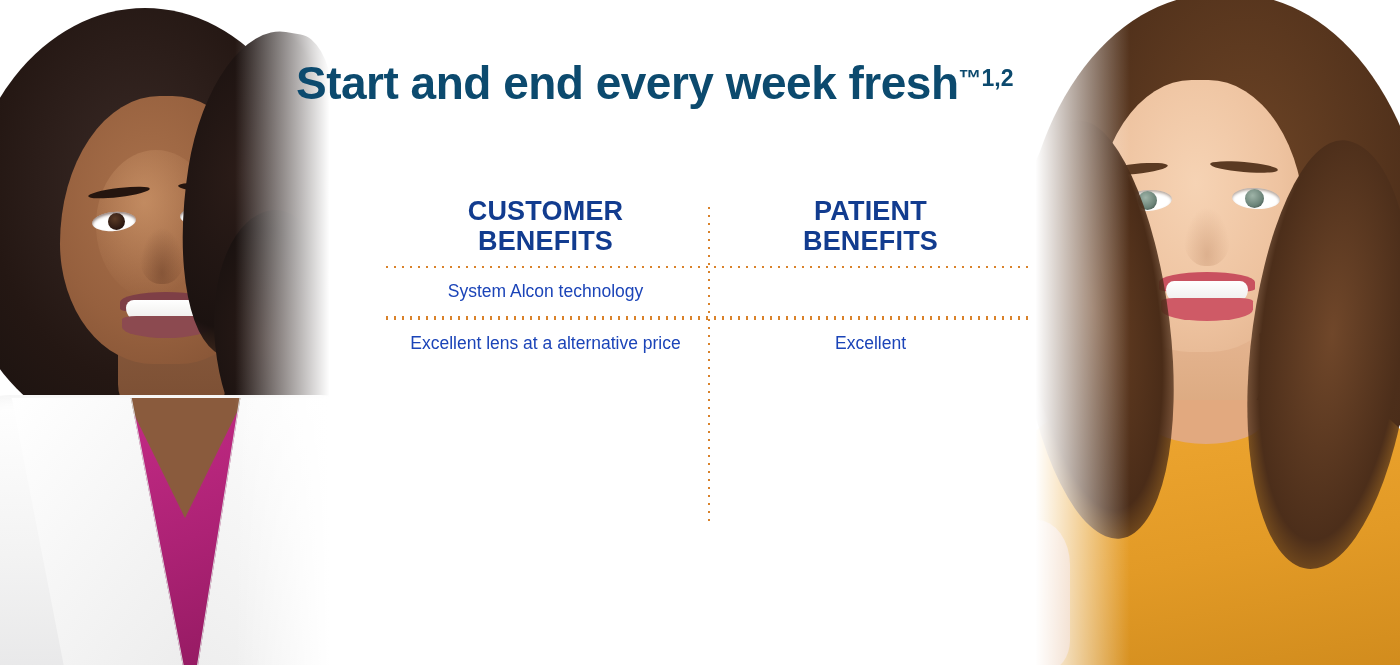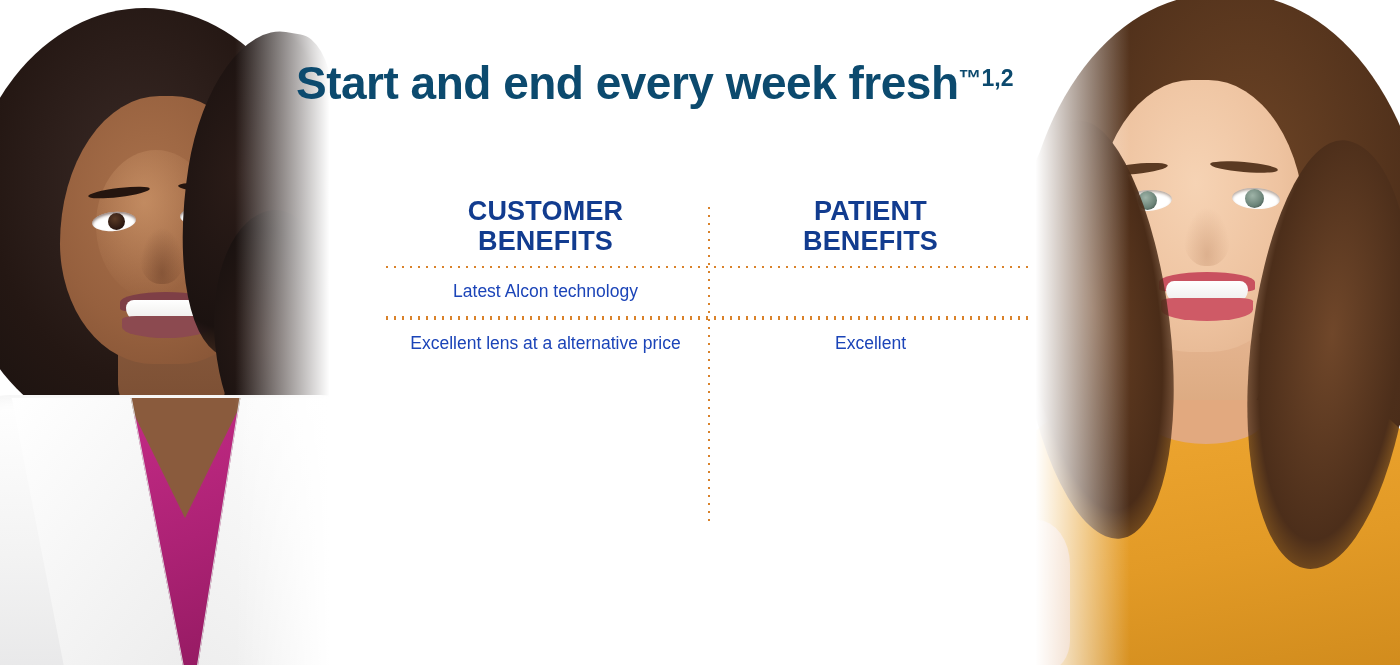--- a/index.html
+++ b/index.html
@@ -449,21 +449,21 @@
         <div>PATIENT</div>
         <div>BENEFITS</div>
       </div>
     </div>
 
     <div class="brow">
     </div>
     <div class="row-sep"></div>
 
     <div class="brow">
-      <div class="bcell body">Latest Alcon technology</div>
+      <div class="bcell body">System Alcon technology</div>
     </div>
     <div class="row-sep"></div>
 
     <div class="row-sep"></div>
 
     <div class="brow">
       <div class="bcell body">Excellent lens at a alternative price</div>
       <div class="bcell body"><span>Excellent</span></div>
     </div>
 

